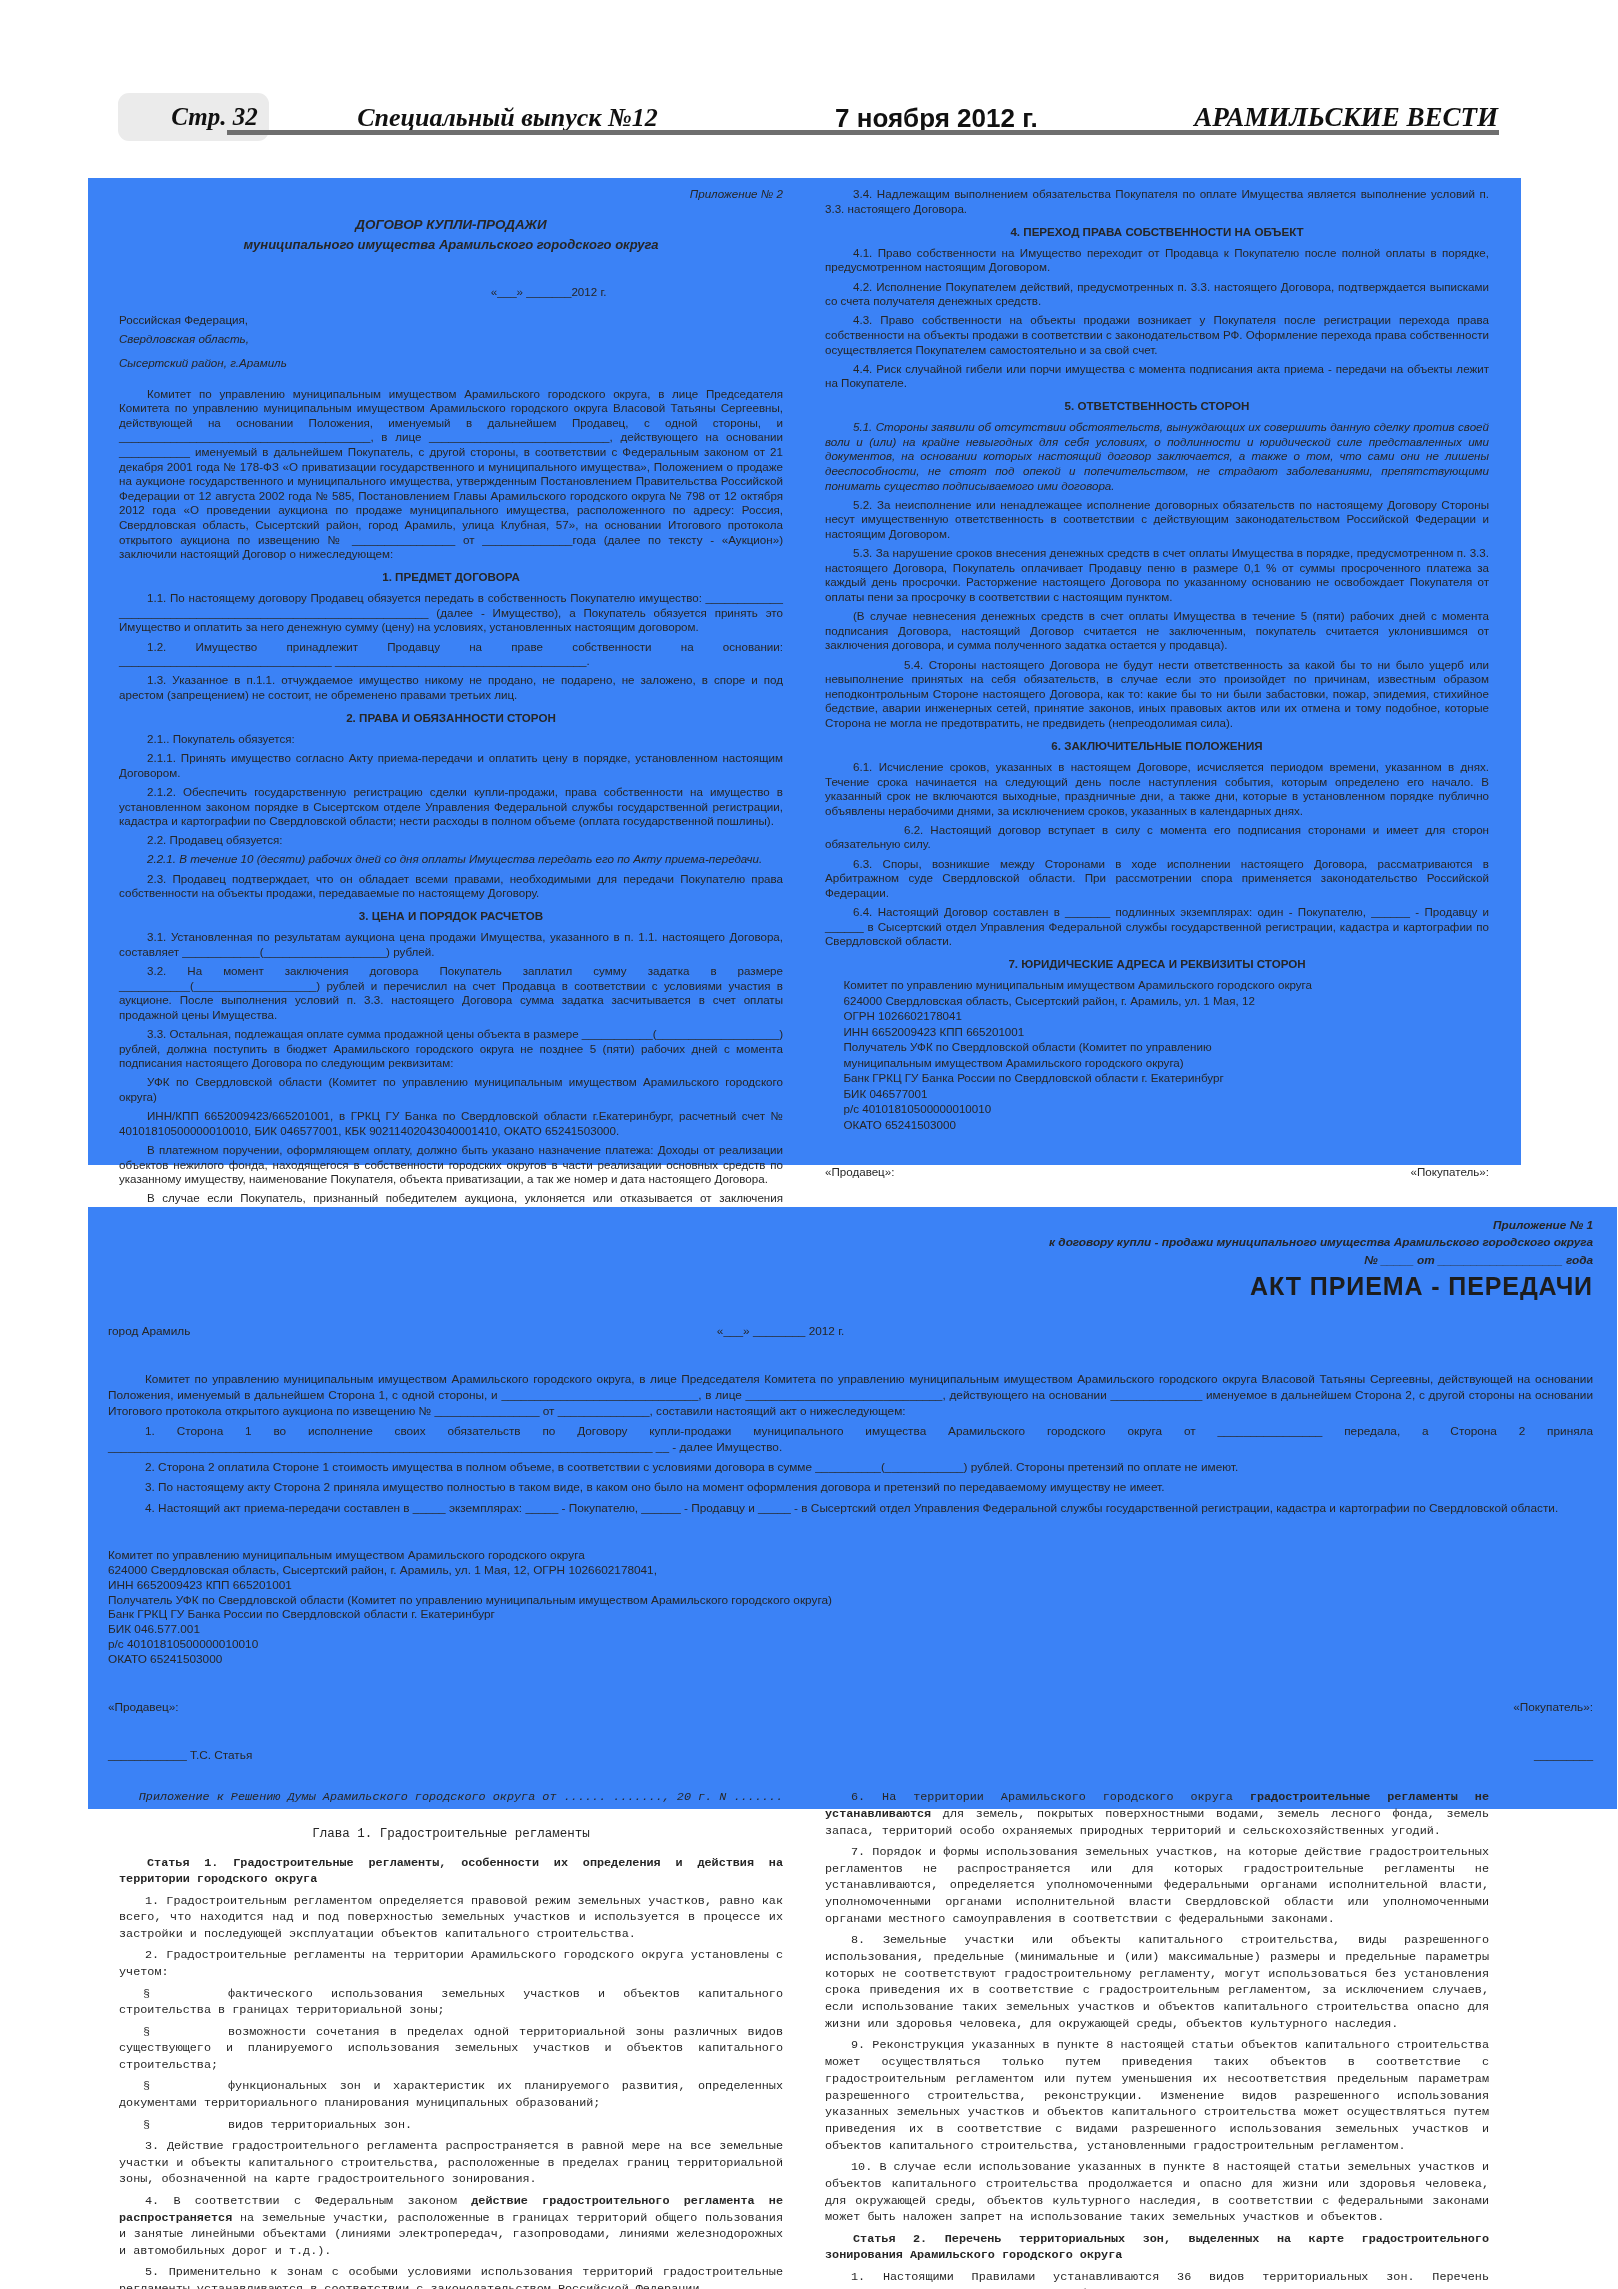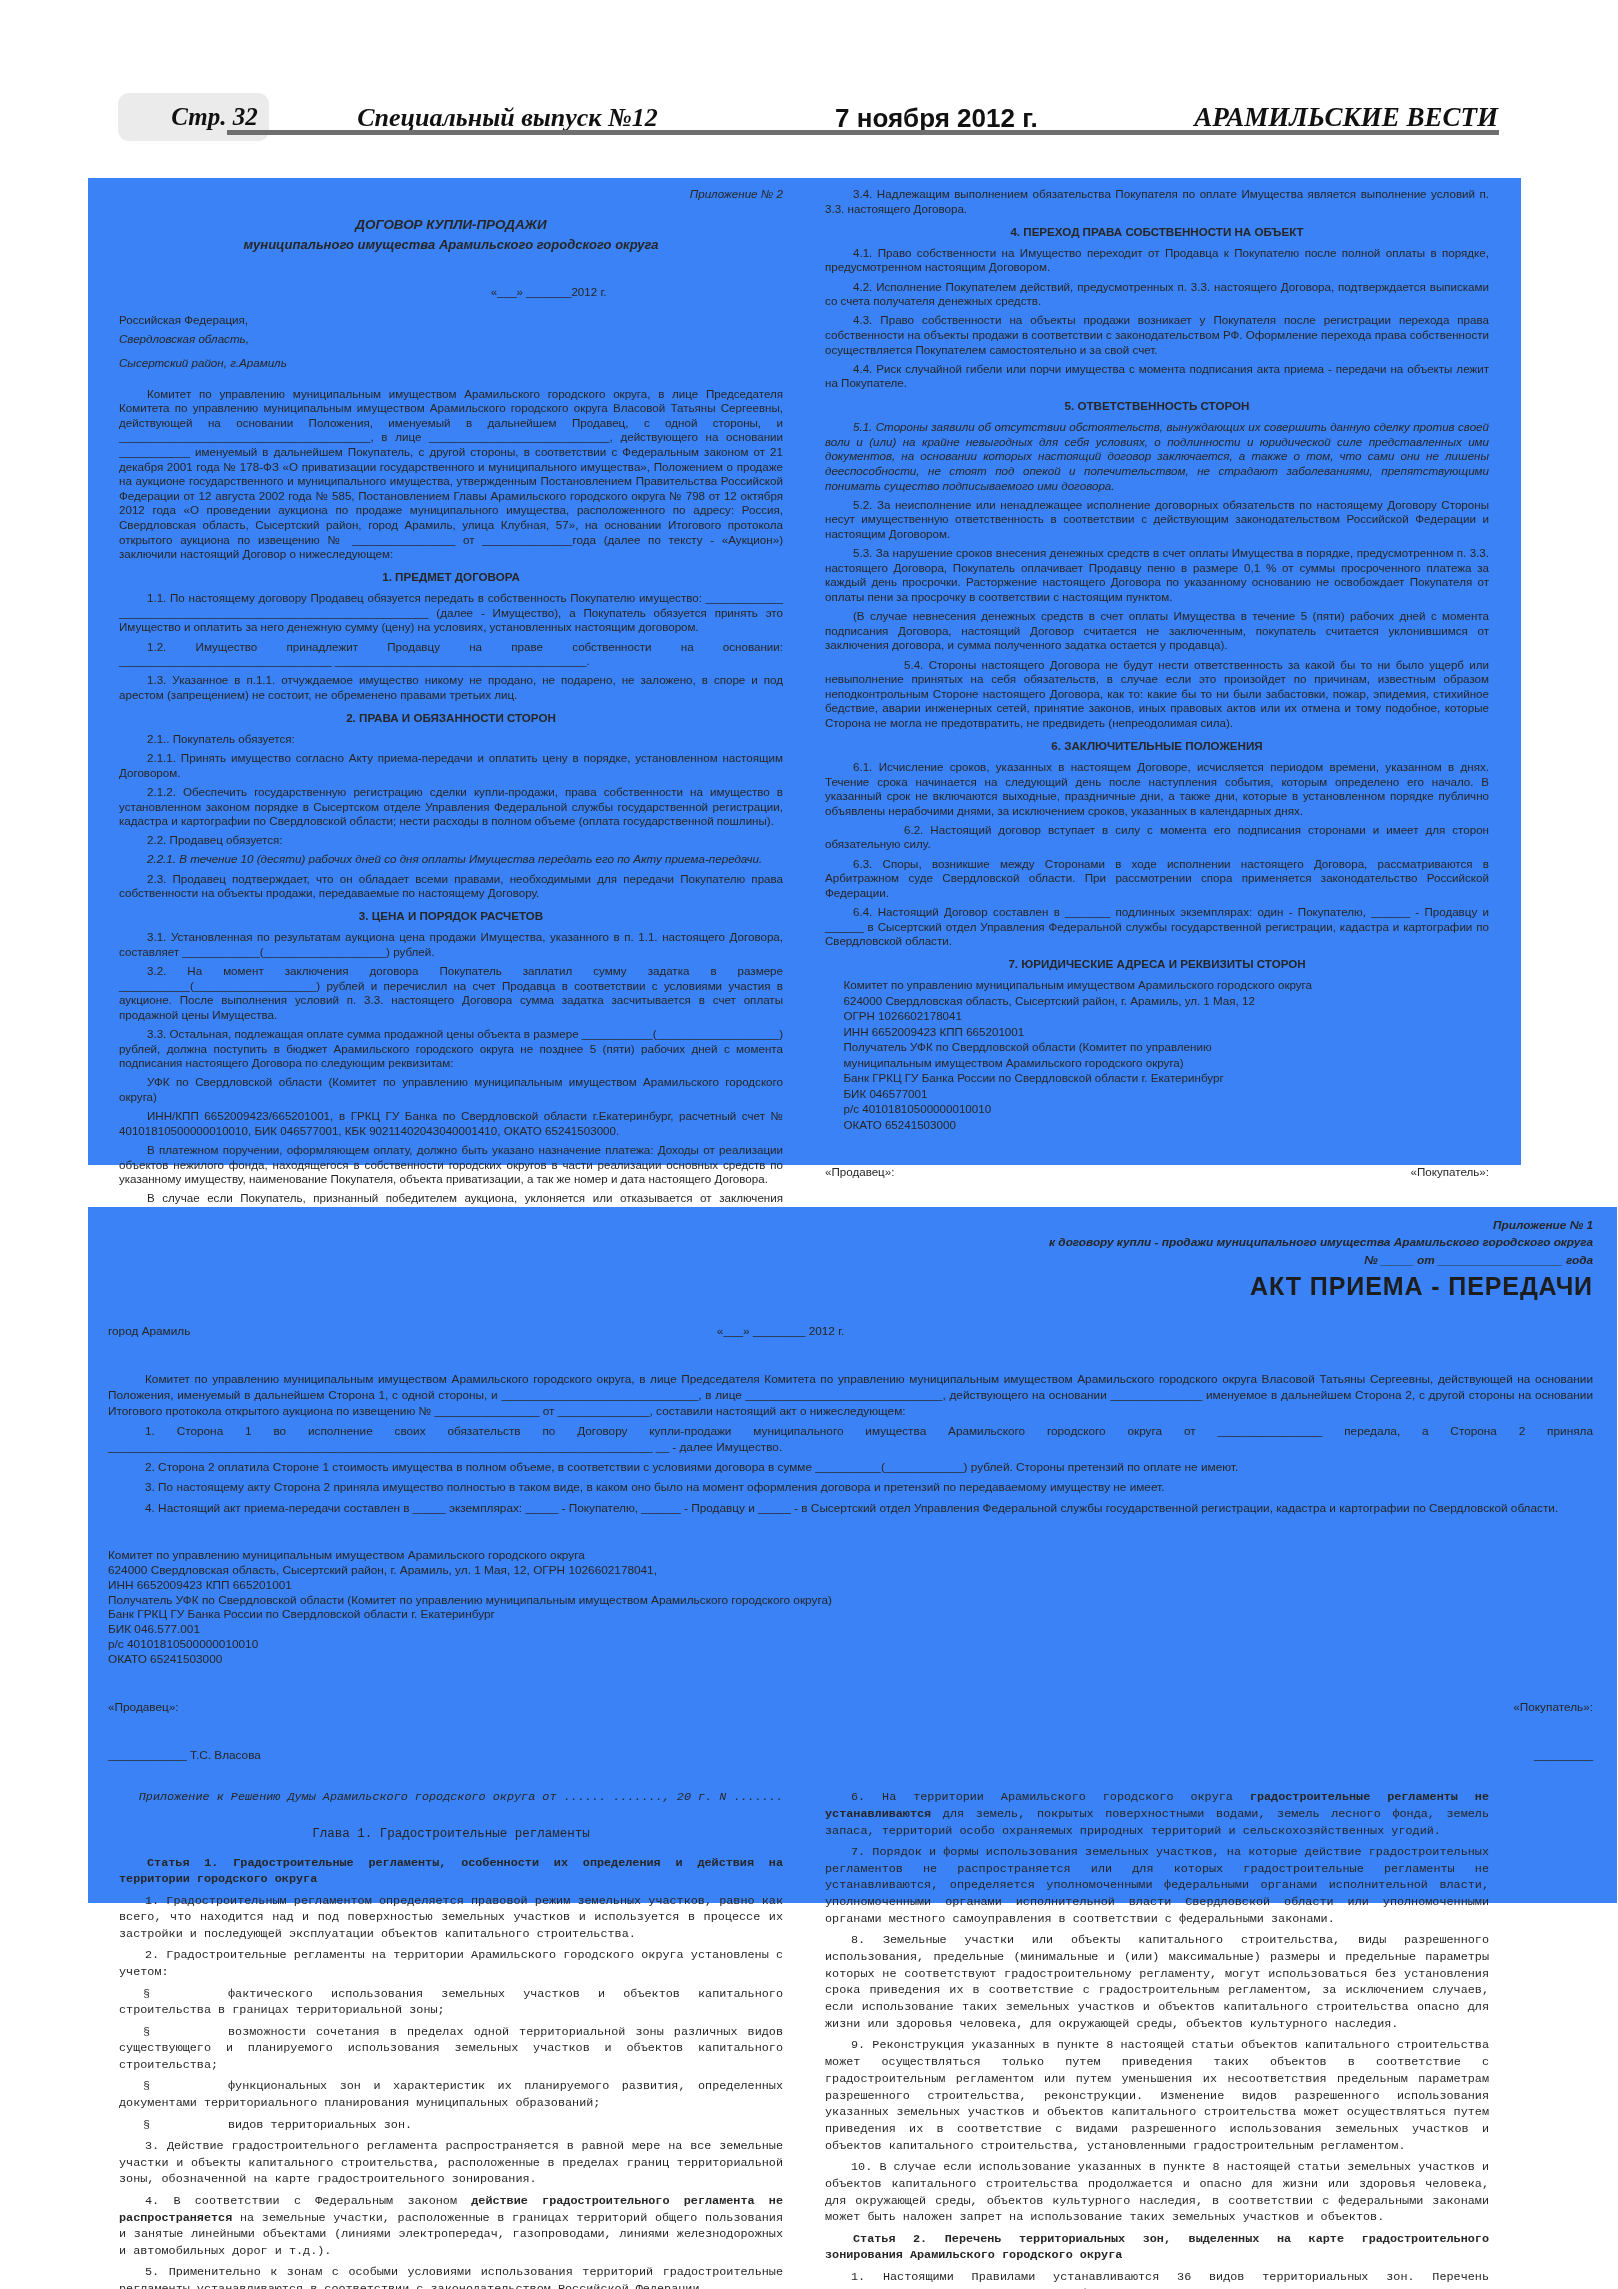--- a/index.html
+++ b/index.html
@@ -30,21 +30,21 @@
 
   
   .graybox { background:#3b82f6; }
   .doc1 {
     position:absolute; left:88px; top:178px; width:1433px; height:987px;
     padding:9.2px 31px 7.4px 31px; box-sizing:border-box;
     display:flex; gap:42px; font-size:11.6px; line-height:1.26;
   }
   .doc1 .col { width:664px; }
   .doc2 {
-    position:absolute; left:88px; top:1207px; width:1529px; height:696px;
+    position:absolute; left:88px; top:1207px; width:1529px; height:602px;
     padding:11px 24px 9.2px 20px; box-sizing:border-box;
     font-size:11.8px; line-height:1.33;
   }
   .doc3 {
     position:absolute; left:88px; top:1789px; width:1433px;
     padding:0 31px; box-sizing:border-box;
     display:flex; gap:42px; font-size:11.8px; line-height:1.42;font-family:Liberation Mono, monospace;
   }
   .doc3 .col { width:664px; }
 
@@ -186,21 +186,21 @@
         <div class="par s-plain">Получатель УФК по Свердловской области (Комитет по управлению муниципальным имуществом Арамильского городского округа)</div>
         <div class="par s-plain">Банк ГРКЦ ГУ Банка России по Свердловской области г. Екатеринбург</div>
         <div class="par s-plain">БИК 046.577.001</div>
         <div class="par s-plain">р/с 40101810500000010010</div>
         <div class="par s-plain">ОКАТО 65241503000</div>
         <div class="par s-row s-gt2">
           <span class="cell-l">«Продавец»:</span>
           <span class="cell-r">«Покупатель»:</span>
         </div>
         <div class="par s-row s-gt2">
-          <span class="cell-l">____________ Т.С. Власова</span>
+          <span class="cell-l">____________ Т.С. Статья</span>
           <span class="cell-r">_________</span>
         </div>
       </div>
   </section>
 
   <section class="doc3">
     <div class="col">
         <div class="par s-ri s-gb">Приложение к Решению Думы Арамильского городского округа  от ...... ......., 20   г. N .......</div>
         <div class="par s-ch">Глава 1. Градостроительные регламенты</div>
         <div class="par s-b">Статья 1. Градостроительные регламенты, особенности их определения и действия на территории городского округа</div>

